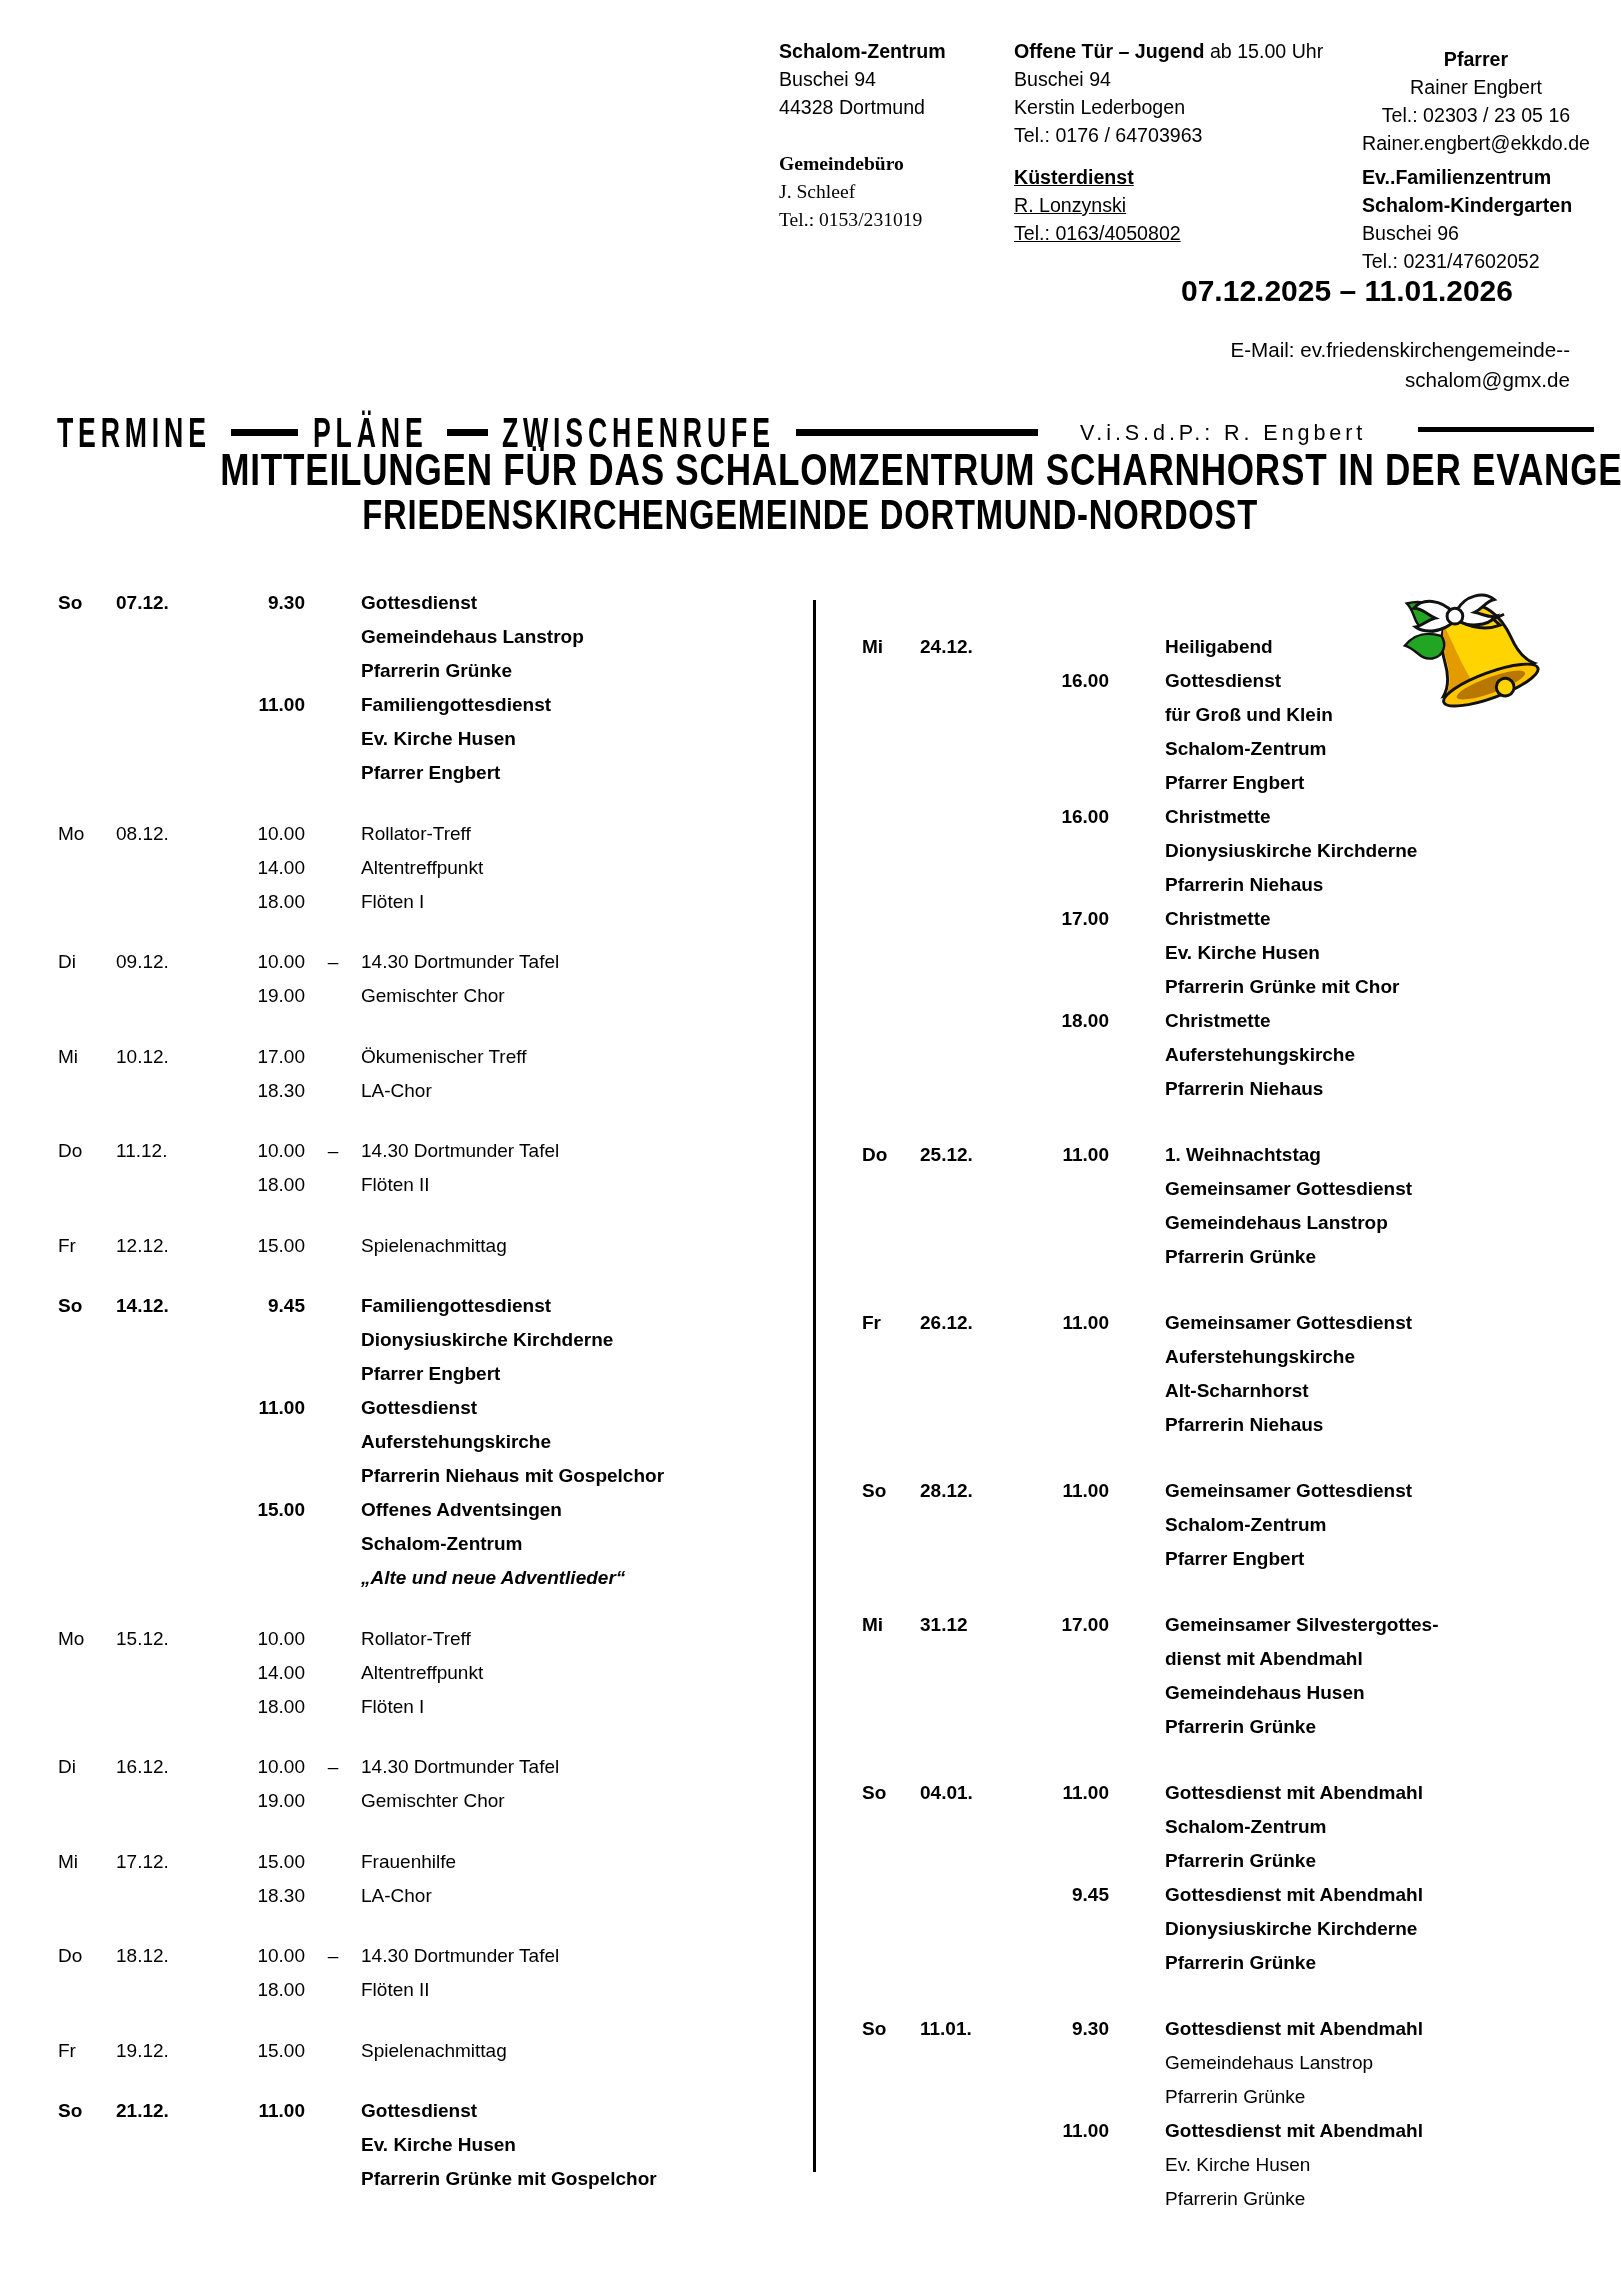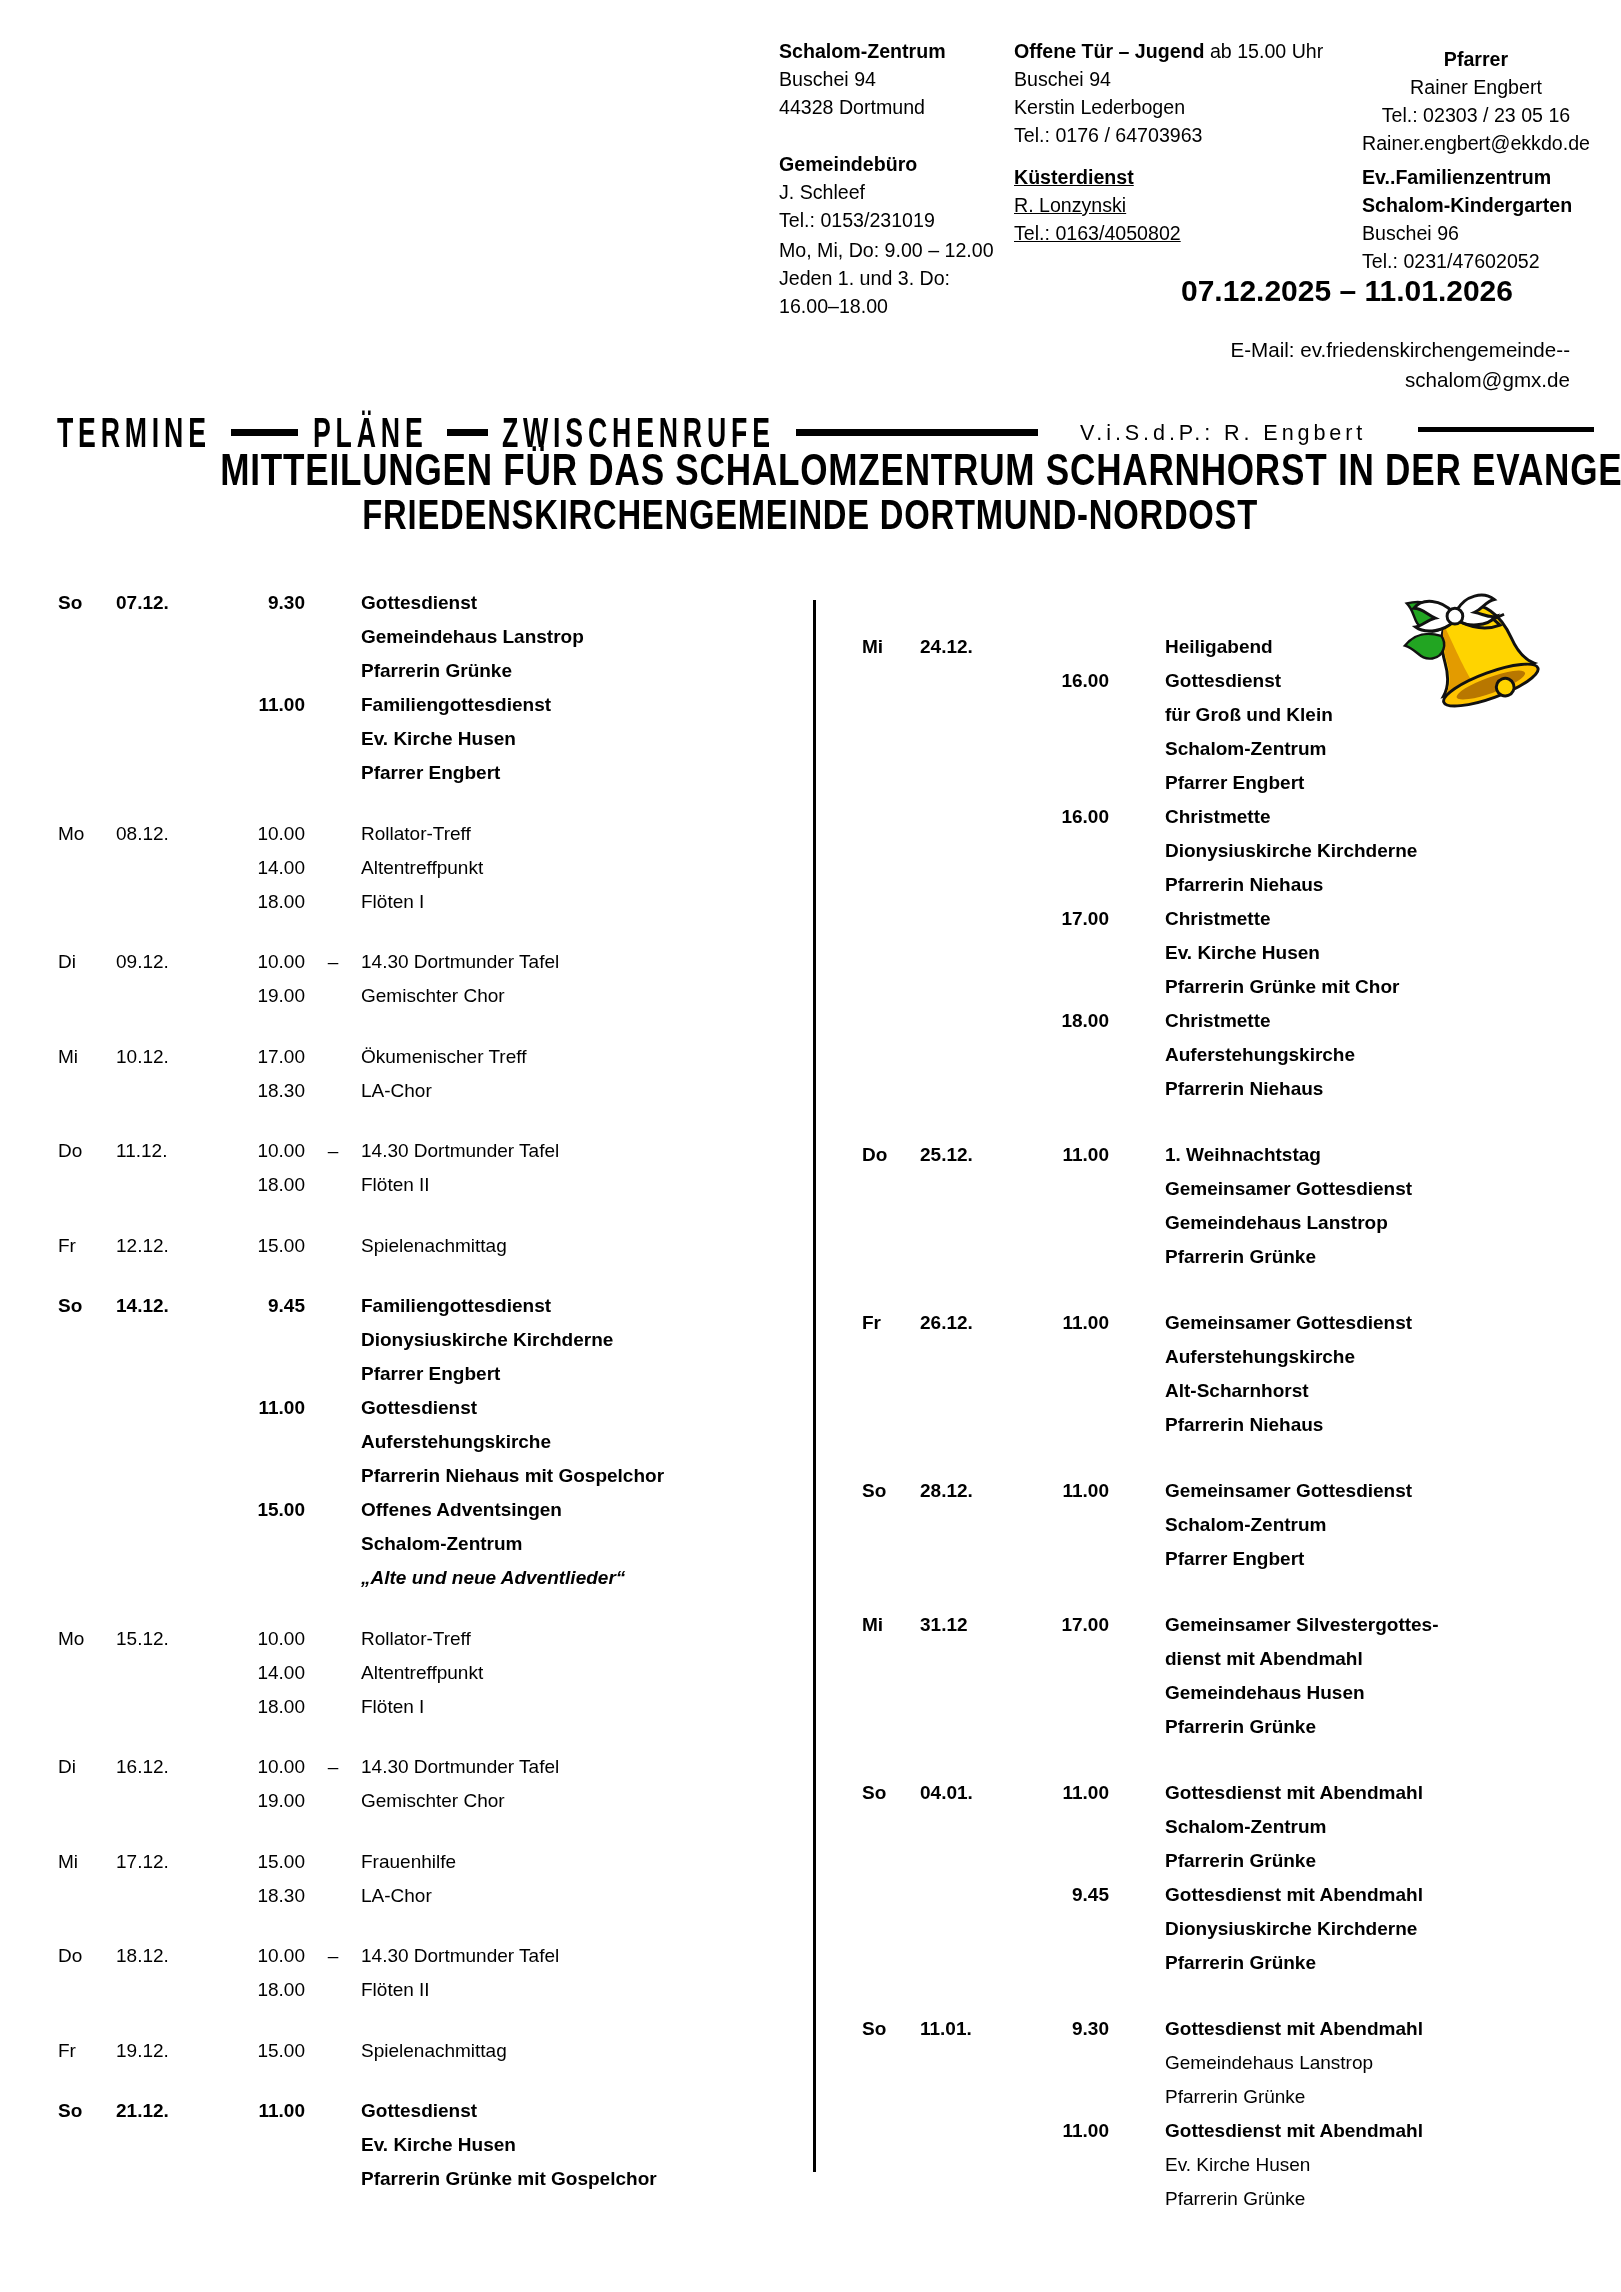--- a/index.html
+++ b/index.html
@@ -48,29 +48,24 @@
 <body>
 
 <div>
 
   <div class="hcol hcol-a">
       <div style="margin-top: 0px;">
         <span class="hline b">Schalom-Zentrum</span>
         <span class="hline">Buschei 94</span>
         <span class="hline">44328 Dortmund</span>
       </div>
-      <div style="margin-top: 29px;">
+      <div style="margin-top: 29px; font-family: Liberation Serif, serif;">
         <span class="hline b">Gemeindebüro</span>
         <span class="hline">J. Schleef</span>
         <span class="hline">Tel.: 0153/231019</span>
-      </div>
-      <div style="margin-top: 2px;">
-        <span class="hline">Mo, Mi, Do: 9.00 – 12.00</span>
-        <span class="hline">Jeden 1. und 3. Do:</span>
-        <span class="hline">16.00–18.00</span>
       </div>
     </div>
   <div class="hcol hcol-b">
       <div style="margin-top: 0px;">
         <span class="hline"><span class="b">Offene Tür – Jugend</span> ab 15.00 Uhr</span>
         <span class="hline">Buschei 94</span>
         <span class="hline">Kerstin Lederbogen</span>
         <span class="hline">Tel.: 0176 / 64703963</span>
       </div>
       <div style="margin-top: 13.7px; text-decoration: underline;">

